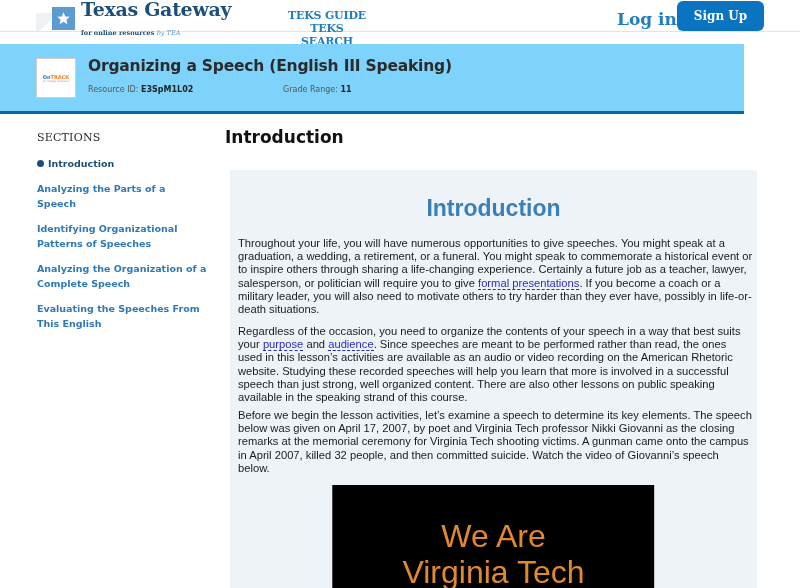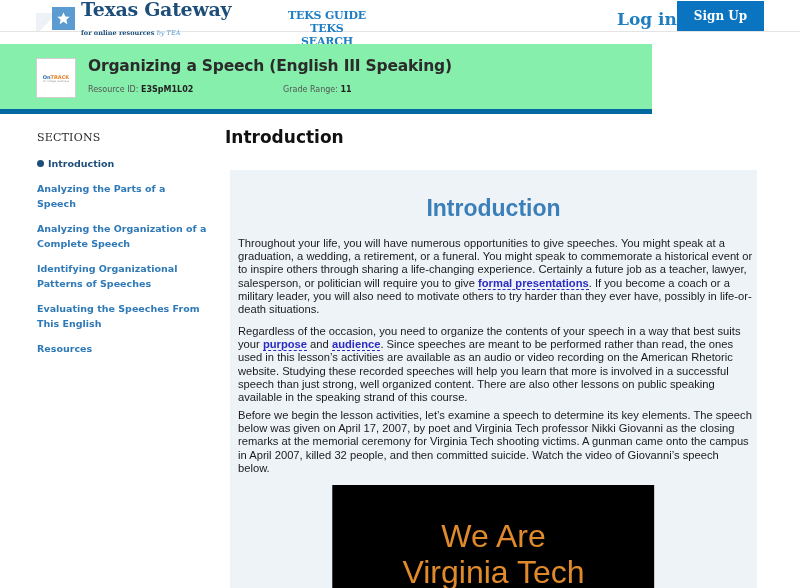--- a/index.html
+++ b/index.html
@@ -14,24 +14,24 @@
     .logo-star svg { width: 15px; height: 15px; }
     .logo-text { margin-left: 6px; line-height: 1; }
     .logo-title { font-family: "DejaVu Serif", serif; font-weight: bold; font-size: 19px; color: #1d4e7a; letter-spacing: -0.3px; }
     .logo-sub { font-family: "DejaVu Serif", serif; font-weight: bold; font-size: 6.5px; color: #1d4e7a; margin-top: 11px; }
     .logo-sub i { color: #5b9bd1; font-weight: normal; }
 
     .nav { position: absolute; top: 9px; left: 288px; display: flex; align-items: center; flex-direction: column; }
     .nav a { font-family: "DejaVu Serif", serif; font-weight: bold; font-size: 11px; color: #1f7ec2; text-decoration: none; margin-right: 21px; letter-spacing: -0.2px; }
     .nav .caret { font-size: 7px; margin-left: 3px; vertical-align: 2px; }
     .login { position: absolute; left: 617px; top: 9px; font-family: "DejaVu Serif", serif; font-weight: bold; font-size: 17px; color: #1f7ec2; text-decoration: none; }
-    .signup { position: absolute; left: 677px; top: 1px; width: 87px; height: 30px; background: #0b74c0; border-radius: 0; color: #fff; font-family: "DejaVu Serif", serif; font-weight: bold; font-size: 12px; display: flex; align-items: center; justify-content: center; }
+    .signup { position: absolute; left: 677px; top: 1px; width: 87px; height: 30px; background: #0b74c0; border-radius: 6px; color: #fff; font-family: "DejaVu Serif", serif; font-weight: bold; font-size: 12px; display: flex; align-items: center; justify-content: center; }
 
     
-    .band { position: absolute; left: 0; top: 44px; width: 652px; height: 70px; background: #86efac; border-bottom: 5px solid #0369a1; }
+    .band { position: absolute; left: 0; top: 44px; width: 744px; height: 70px; background: #7dd3fc; border-bottom: 3px solid #0369a1; }
     .ontrack { position: absolute; left: 36px; top: 14px; width: 40px; height: 40px; background: #fff; border: 1px solid #cfcfcf; display: flex; flex-direction: column; align-items: center; justify-content: center; }
     .ontrack .ot1 { font-family: "DejaVu Sans", sans-serif; font-size: 5px; font-weight: bold; color: #2e6fa8; }
     .ontrack .ot1 span { color: #e8822a; }
     .ontrack .ot2 { font-family: "DejaVu Sans", sans-serif; font-size: 2.5px; color: #999; }
     .course-title { position: absolute; left: 88px; top: 13px; font-family: "DejaVu Sans", sans-serif; font-weight: bold; font-size: 15.5px; color: #2b2b2b; letter-spacing: -0.2px; }
     .meta { position: absolute; top: 41px; font-family: "DejaVu Sans", sans-serif; font-size: 8px; color: #555; }
     .meta b { color: #222; }
     .meta.rid { left: 88px; }
     .meta.grade { left: 283px; }
 
@@ -40,21 +40,21 @@
     .sections-h { font-family: "DejaVu Serif", serif; font-size: 11px; color: #2b2b2b; margin-bottom: 12px; letter-spacing: 0.2px; }
     .side-item { display: block; font-family: "DejaVu Sans", sans-serif; font-weight: bold; font-size: 9.5px; line-height: 15px; color: #2e79b6; text-decoration: none; margin-bottom: 10px; }
     .side-item.active { color: #1d4e7a; }
     .side-item .dot { display: inline-block; width: 7px; height: 7px; background: #1d4e7a; border-radius: 50%; margin-right: 4px; vertical-align: 0px; }
 
     
     .main-h { position: absolute; left: 225px; top: 127px; font-family: "DejaVu Sans", sans-serif; font-weight: bold; font-size: 17px; color: #111; }
     .content-box { position: absolute; left: 230px; top: 170px; width: 527px; height: 430px; background: #eef3f8; }
     .content-h { text-align: center; margin-top: 25px; font-family: "Liberation Sans", sans-serif; font-weight: bold; font-size: 23px; color: #3b7fb8; }
     .para { position: absolute; left: 8px; width: 515px; font-family: "Liberation Sans", sans-serif; font-size: 11.2px; line-height: 13.2px; color: #1a1a1a; }
-    .para a { color: #2b2bc4; text-decoration: none; border-bottom: 1px dashed #2b2bc4; font-weight: bold; }
+    .para a { color: #2b2bc4; text-decoration: none; border-bottom: 1px dashed #2b2bc4; }
     .p1 { top: 67px; }
     .p2 { top: 155px; }
     .p3 { top: 239px; }
 
     .video { position: absolute; left: 102px; top: 315px; width: 323px; height: 120px; background: #000; border-left: 1px solid #444; border-right: 1px solid #ccc; }
     .video-text { text-align: center; font-family: "Liberation Sans", sans-serif; font-size: 32px; line-height: 36px; color: #e08a2c; margin-top: 33px; }
   </style>
 </head>
 <body>
 
@@ -91,24 +91,23 @@
   </div>
   <div class="course-title">Organizing a Speech (English III Speaking)</div>
   <div class="meta rid"><span>Resource ID:</span> <b>E3SpM1L02</b></div>
   <div class="meta grade"><span>Grade Range:</span> <b>11</b></div>
 </div>
 
 <aside class="sidebar">
   <div class="sections-h">SECTIONS</div>
   <a class="side-item active"><span class="dot"></span><span>Introduction</span></a>
   <a class="side-item"><span>Analyzing the Parts of a Speech</span></a>
+  <a class="side-item"><span>Identifying Organizational Patterns of Speeches</span></a>
   <a class="side-item"><span>Analyzing the Organization of a Complete Speech</span></a>
-  <a class="side-item"><span>Identifying Organizational Patterns of Speeches</span></a>
   <a class="side-item"><span>Evaluating the Speeches From This English</span></a>
-  <a class="side-item"><span>Resources</span></a>
 </aside>
 
 <h1 class="main-h">Introduction</h1>
 
 <section class="content-box">
   <h2 class="content-h">Introduction</h2>
 
   <p class="para p1"><span>Throughout your life, you will have numerous opportunities to give speeches. You might speak at a graduation, a wedding, a retirement, or a funeral. You might speak to commemorate a historical event or to inspire others through sharing a life-changing experience. Certainly a future job as a teacher, lawyer, salesperson, or politician will require you to give </span><a>formal presentations</a><span>. If you become a coach or a military leader, you will also need to motivate others to try harder than they ever have, possibly in life-or-death situations.</span></p>
 
   <p class="para p2"><span>Regardless of the occasion, you need to organize the contents of your speech in a way that best suits your </span><a>purpose</a><span> and </span><a>audience</a><span>. Since speeches are meant to be performed rather than read, the ones used in this lesson’s activities are available as an audio or video recording on the American Rhetoric website. Studying these recorded speeches will help you learn that more is involved in a successful speech than just strong, well organized content. There are also other lessons on public speaking available in the speaking strand of this course.</span></p>

